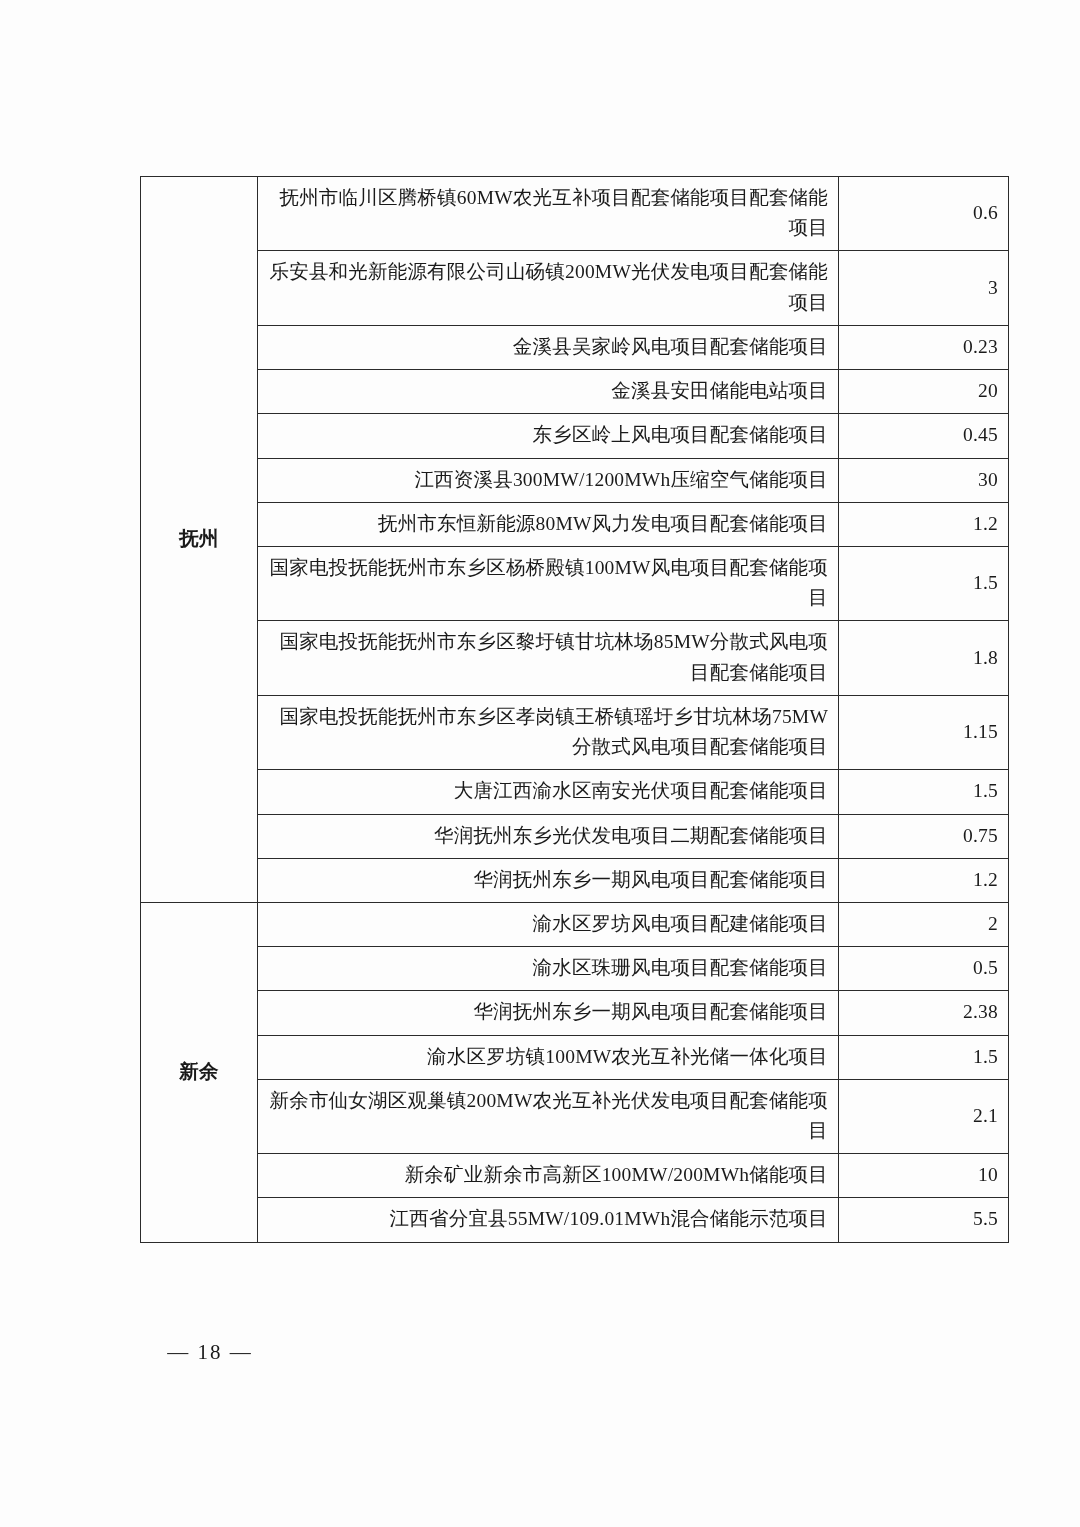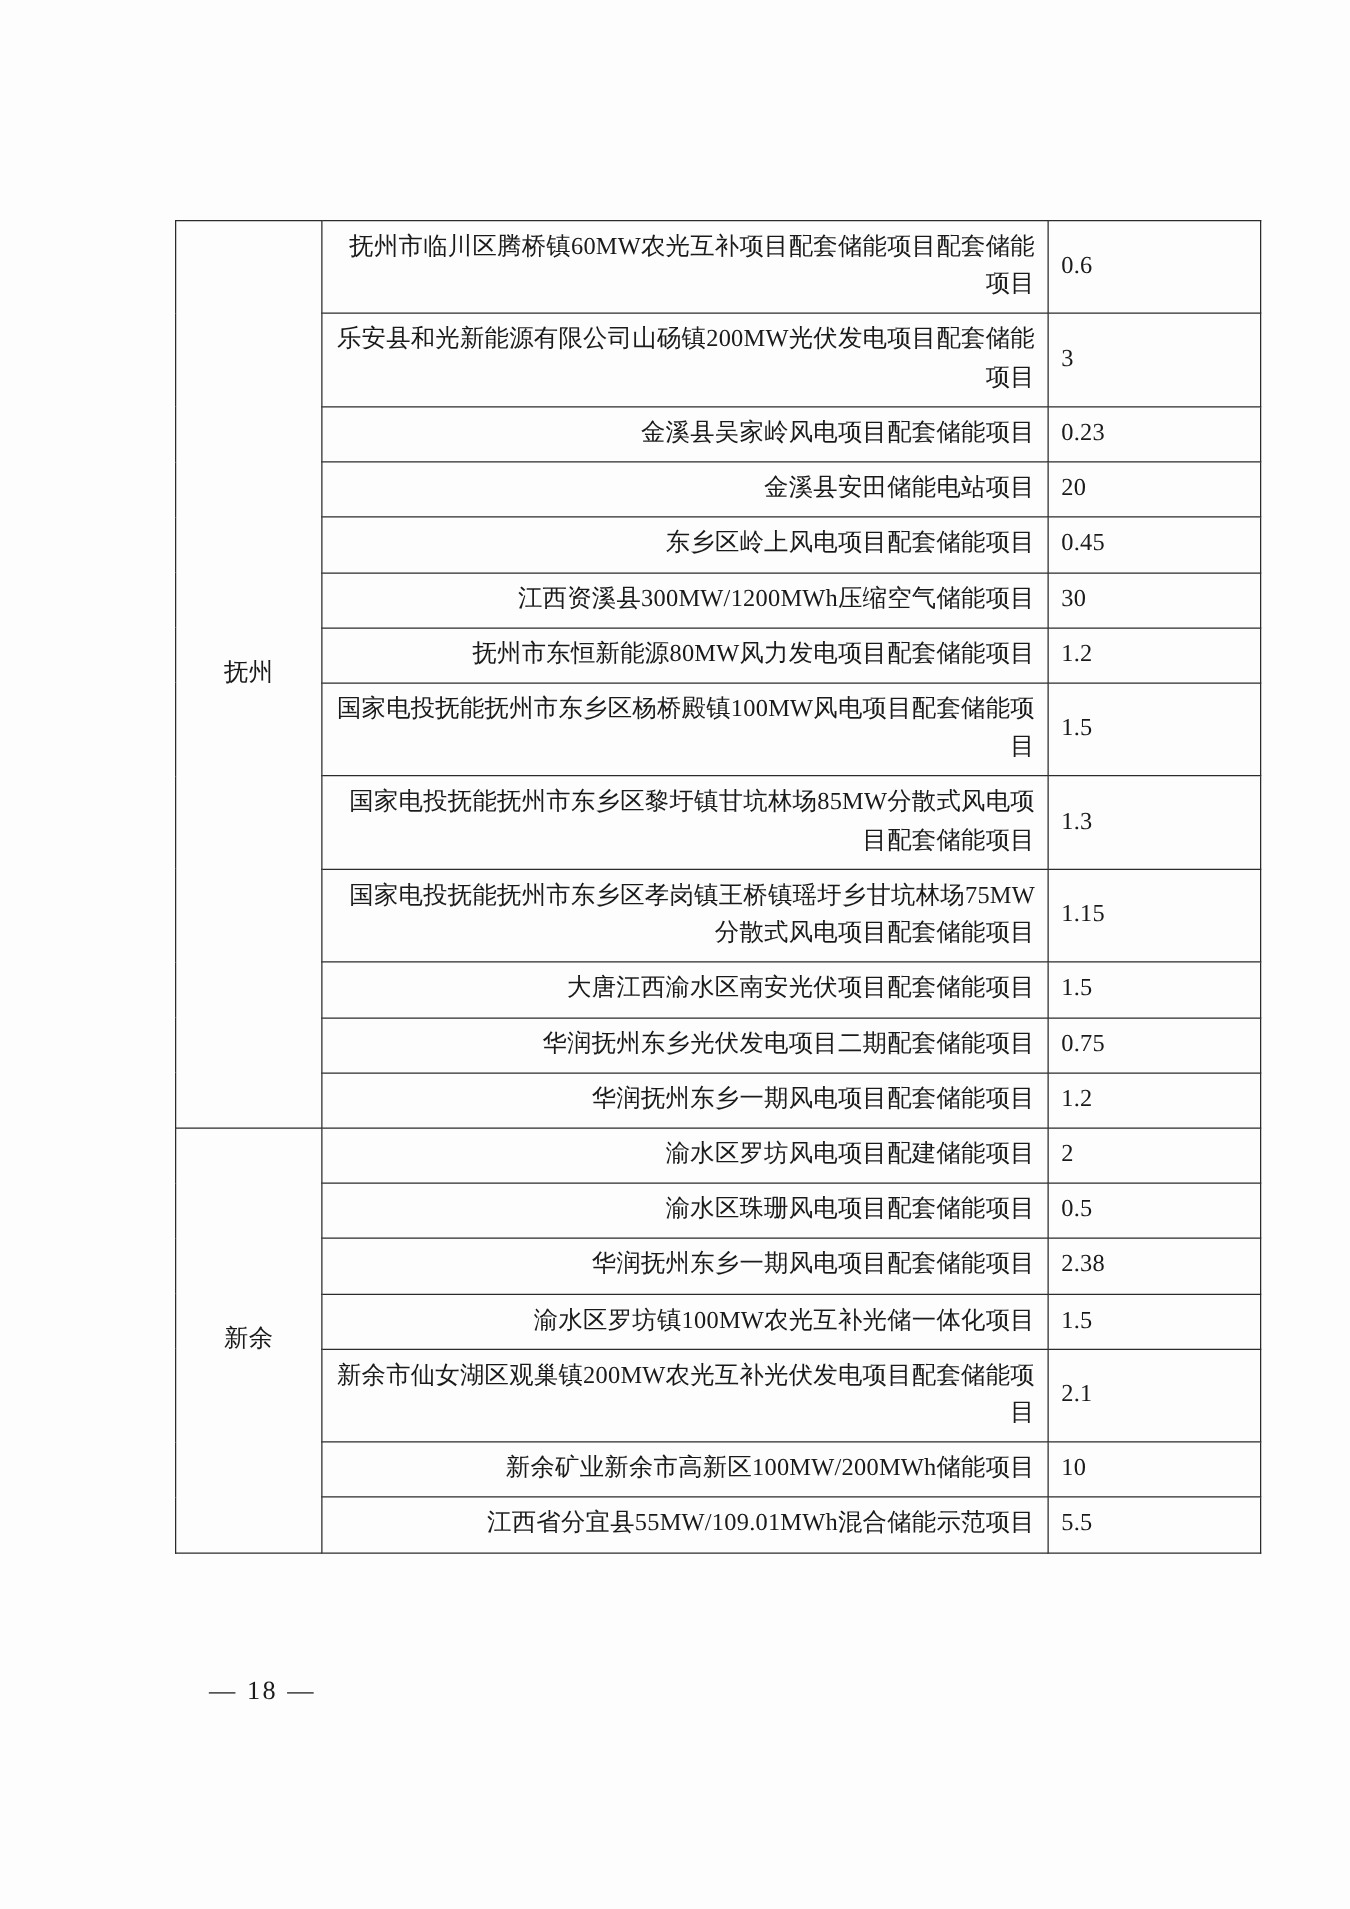--- a/index.html
+++ b/index.html
@@ -40,28 +40,29 @@
     line-height: 1.55;
     padding: 6px 10px 7px 10px;
     vertical-align: middle;
     letter-spacing: 0.2px;
   }
   td.region-cell {
     width: 96px;
     text-align: center;
     font-size: 20px;
     border-left: 1px solid #2b2b2b;
+    font-weight: bold;
   }
   td.name-cell {
     width: 560px;
     text-align: right;
   }
   td.value-cell {
     width: 149px;
-    text-align: left;
+    text-align: right;
     font-size: 20px;
   }
   
   .footer {
     position: absolute;
     left: 0;
     top: 1340px;
     width: 1080px;
     text-align: center;
     font-size: 21px;
@@ -111,21 +112,21 @@
           <tr class="tall-row">
             <td class="name-cell">抚州市东恒新能源80MW风力发电项目配套储能项目</td>
             <td class="value-cell">1.2</td>
           </tr>
           <tr class="tall-row">
             <td class="name-cell">国家电投抚能抚州市东乡区杨桥殿镇100MW风电项目配套储能项目</td>
             <td class="value-cell">1.5</td>
           </tr>
           <tr class="tall-row">
             <td class="name-cell">国家电投抚能抚州市东乡区黎圩镇甘坑林场85MW分散式风电项目配套储能项目</td>
-            <td class="value-cell">1.3</td>
+            <td class="value-cell">1.8</td>
           </tr>
           <tr class="tall-row">
             <td class="name-cell">国家电投抚能抚州市东乡区孝岗镇王桥镇瑶圩乡甘坑林场75MW分散式风电项目配套储能项目</td>
             <td class="value-cell">1.15</td>
           </tr>
           <tr>
             <td class="name-cell">大唐江西渝水区南安光伏项目配套储能项目</td>
             <td class="value-cell">1.5</td>
           </tr>
           <tr>

